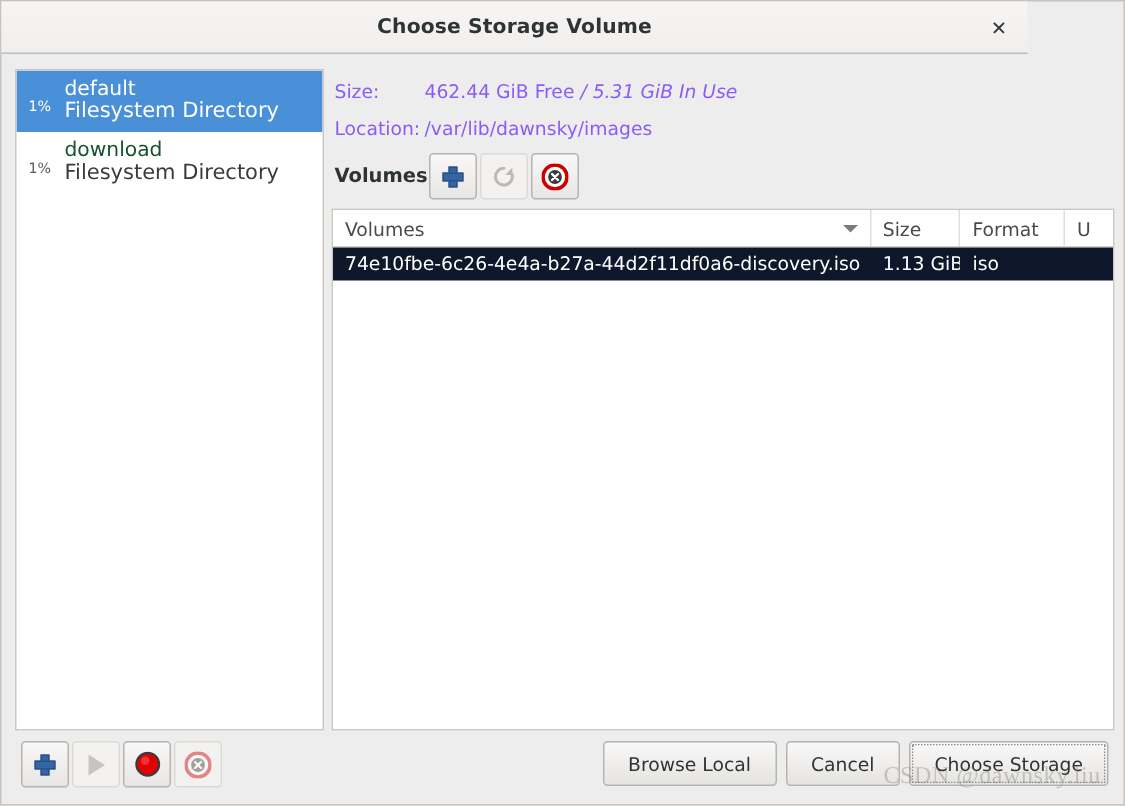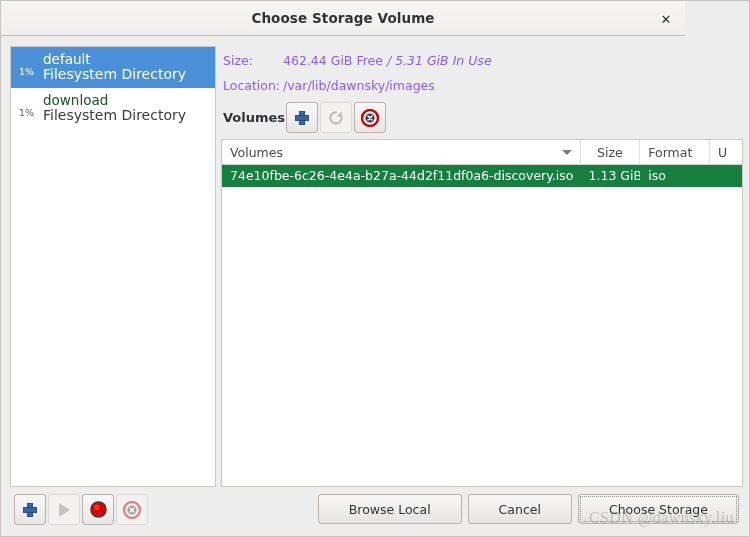--- a/index.html
+++ b/index.html
@@ -205,40 +205,40 @@
     color: #4a4a48;
     padding: 0 8px;
     box-sizing: border-box;
     border-right: 1px solid #e2ded9;
     position: relative;
     cursor: pointer;
     white-space: nowrap;
     overflow: hidden;
   }
   .th-name   { width: 360px; }
-  .th-size   { width: 60px; justify-content: center; }
+  .th-size   { width: 60px; }
   .th-format { width: 70px; }
   .th-used   { width: 32px; border-right: none; }
   .sort-caret {
     position: absolute;
     right: 8px;
     top: 50%;
     margin-top: -2px;
     width: 0; height: 0;
     border-left: 5px solid transparent;
     border-right: 5px solid transparent;
     border-top: 5px solid #7b7b79;
   }
   .vol-row {
     display: flex;
     height: 22px;
     align-items: center;
     cursor: pointer;
   }
-  .vol-row.selected { background: #15803d; color: #ffffff; }
+  .vol-row.selected { background: #0f172a; color: #ffffff; }
   .vol-cell {
     font-size: 12.5px;
     padding: 0 8px;
     box-sizing: border-box;
     white-space: nowrap;
     overflow: hidden;
     line-height: 22px;
   }
   .cell-name   { width: 360px; }
   .cell-size   { width: 60px; }
@@ -265,21 +265,21 @@
   
   .actions {
     position: absolute;
     right: 10px;
     top: 493px;
     display: flex;
     gap: 6px;
   }
   .abtn {
     height: 30px;
-    padding: 0 30px;
+    padding: 0 16px;
     box-sizing: border-box;
     border: 1px solid #b9b3ad;
     border-radius: 3px;
     background: linear-gradient(to bottom, #f9f8f8 0%, #e6e4e1 100%);
     font-family: "DejaVu Sans", "Liberation Sans", sans-serif;
     font-size: 12.5px;
     color: #2e3436;
     display: flex;
     align-items: center;
     justify-content: center;

